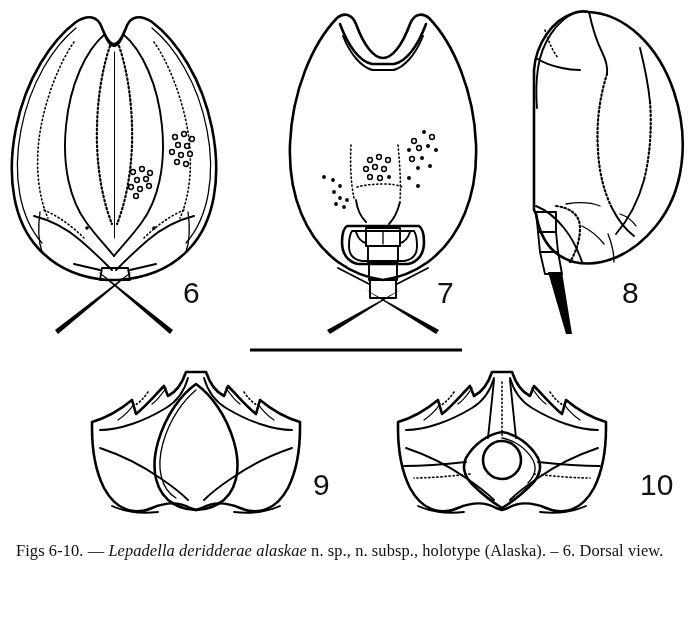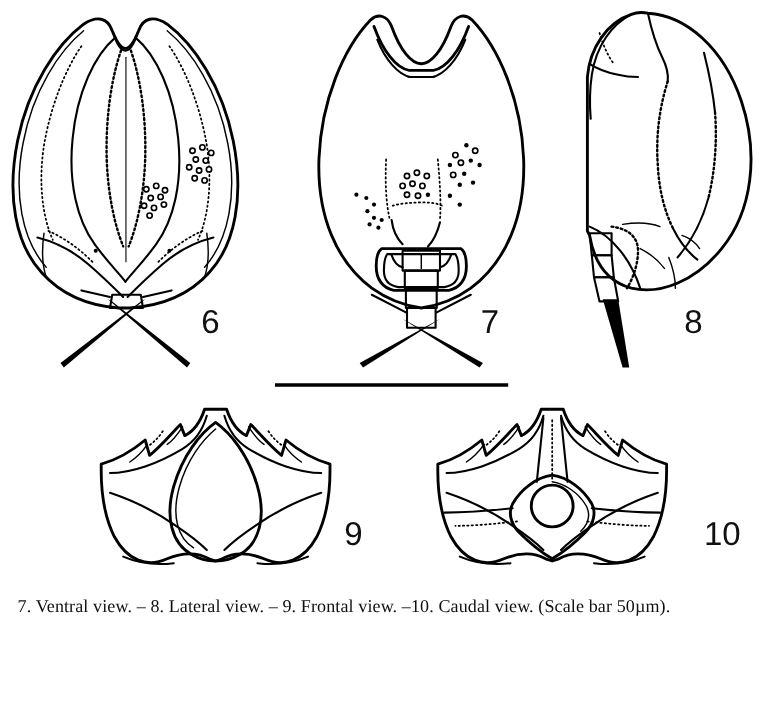--- a/index.html
+++ b/index.html
@@ -446,14 +446,14 @@
 
     <path class="ink ink-med" d="M 418 506 C 432 512, 448 514, 464 512"></path>
     <path class="ink ink-med" d="M 586 506 C 572 512, 556 514, 540 512"></path>
 
     <text class="fig-num" x="640" y="495">10</text>
   </g>
 
 </svg>
 
 <div class="caption-block">
-  <div class="caption-line">7. Ventral view. – 8. Lateral view. – 9. Frontal view. –10. Caudal view. (Scale bar 50µm).</div>
+  <div class="caption-line"><span>Figs 6-10. — </span><span class="sci-name">Lepadella deridderae alaskae</span><span> n. sp., n. subsp., holotype (Alaska). – 6. Dorsal view.</span></div>
 </div>
 
 </body></html>

